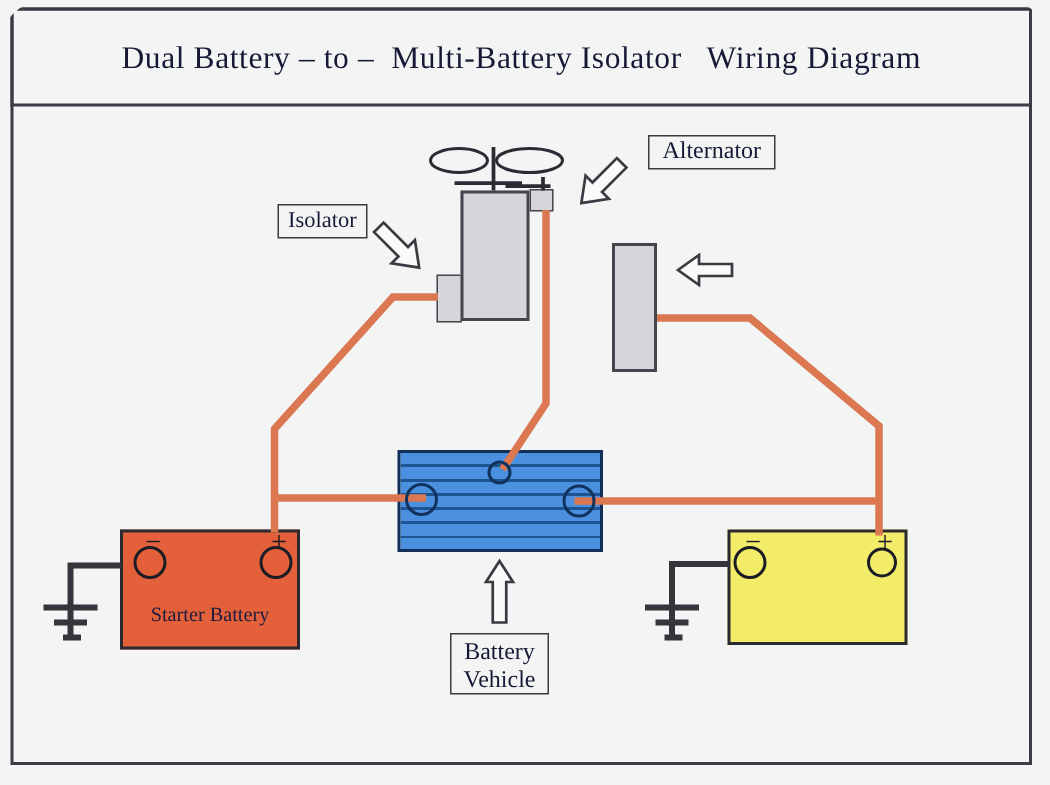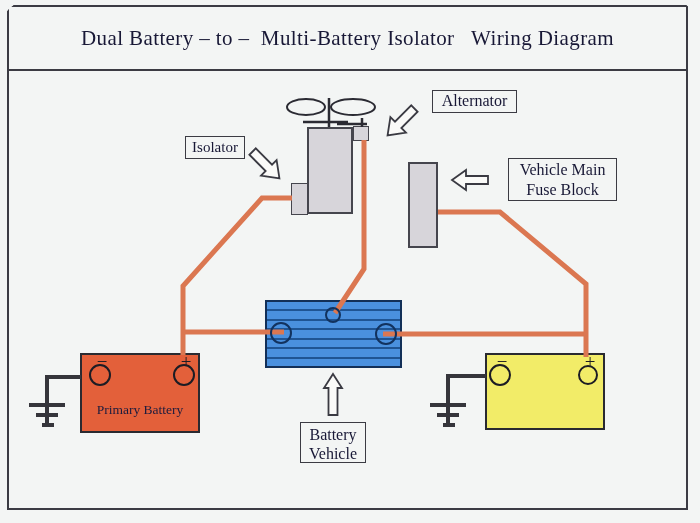--- a/index.html
+++ b/index.html
@@ -70,36 +70,32 @@
 
   <div class="comp gray" id="alt-body"></div>
   <div class="comp gray-thin" id="alt-terminal"></div>
   <div class="comp gray-thin" id="starter-box"></div>
   <div class="comp gray" id="fuse-block"></div>
   <div class="comp" id="isolator-box"></div>
 
   <div class="battery" id="starting-battery">
     <span class="sign minus">−</span>
     <span class="sign plus">+</span>
-    <span class="bat-label">Primary Battery</span>
+    <span class="bat-label">Starter Battery</span>
   </div>
   <div class="battery" id="primary-battery">
     <span class="sign minus">−</span>
     <span class="sign plus">+</span>
   </div>
 
   <div class="lblbox" id="starter-label">
     <span>Isolator</span>
   </div>
   <div class="lblbox" id="alternator-label">
     <span>Alternator</span>
-  </div>
-  <div class="lblbox" id="fuse-label">
-    <span>Vehicle Main</span>
-    <span>Fuse Block</span>
   </div>
   <div class="lblbox" id="isolator-label">
     <span>Battery</span>
     <span>Vehicle</span>
   </div>
 
   <svg class="overlay" width="700" height="523" viewBox="0 0 700 523">
 
     <polyline class="wire" points="292,198 262,198 183,286 183,355"></polyline>
     <polyline class="wire" points="183,332 284,332"></polyline>

